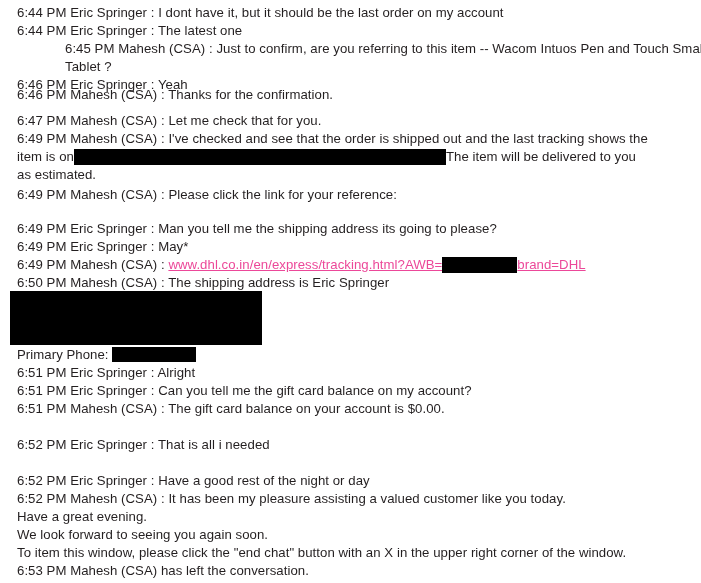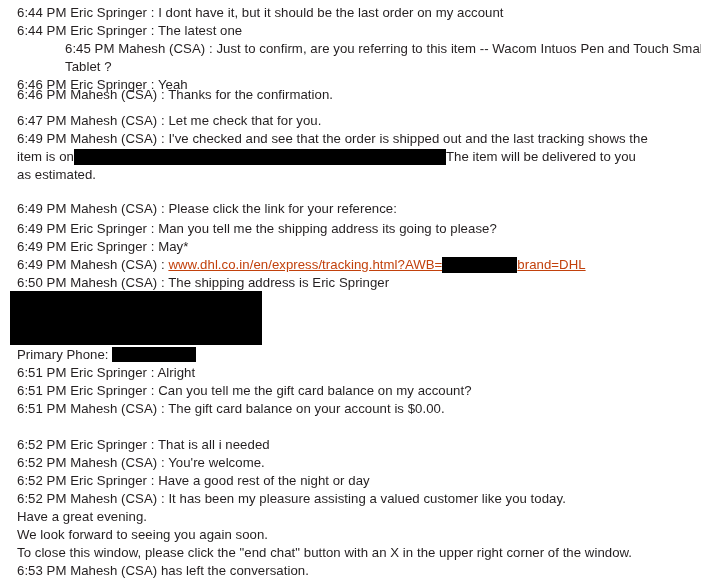--- a/index.html
+++ b/index.html
@@ -44,21 +44,21 @@
   }
   .redaction.tracking { width: 372px; height: 16px; margin: 0 0 0 0; position: relative; top: -1px; }
   .redaction.awb { width: 75px; height: 16px; margin: 0; position: relative; top: -1px; }
   .redaction.phone { width: 84px; height: 15px; margin: 0 0 0 3px; position: relative; top: -1px; }
   .addr-block {
     position: absolute;
     left: 10px;
     background: #000000;
   }
   a.link {
-    color: #c2410c;
+    color: #ec4899;
     text-decoration: underline;
     cursor: pointer;
   }
   .seg { display: inline; }
 </style>
 </head>
 <body>
 
 <div id="transcript">
 
@@ -68,41 +68,40 @@
   <div class="line" style="top:76px">6:46 PM Eric Springer : Yeah</div>
   <div class="line" style="top:86px">6:46 PM Mahesh (CSA) : Thanks for the confirmation.</div>
   <div class="line" style="top:112px">6:47 PM Mahesh (CSA) : Let me check that for you.</div>
   <div class="line" style="top:130px">6:49 PM Mahesh (CSA) : I've checked and see that the order is shipped out and the last tracking shows the</div>
 
   <div class="line" style="top:148px">
     <span class="seg">item is on</span><span class="redaction tracking"></span><span class="seg">The item will be delivered to you</span>
   </div>
 
   <div class="line" style="top:166px">as estimated.</div>
-  <div class="line" style="top:200px">6:49 PM Mahesh (CSA) : Please click the link for your reference:</div>
+  <div class="line" style="top:186px">6:49 PM Mahesh (CSA) : Please click the link for your reference:</div>
   <div class="line" style="top:220px">6:49 PM Eric Springer : Man you tell me the shipping address its going to please?</div>
   <div class="line" style="top:238px">6:49 PM Eric Springer : May*</div>
 
   <div class="line" style="top:256px">
     <span class="seg">6:49 PM Mahesh (CSA) : </span><a class="link" href="#"><span class="seg">www.dhl.co.in/en/express/tracking.html?AWB=</span><span class="redaction awb"></span><span class="seg">brand=DHL</span></a>
   </div>
 
   <div class="line" style="top:274px">6:50 PM Mahesh (CSA) : The shipping address is Eric Springer</div>
 
   <div class="addr-block" style="top:291px; left:10px; width:252px; height:54px;"></div>
 
   <div class="line" style="top:346px">
     <span class="seg">Primary Phone:</span><span class="redaction phone"></span>
   </div>
 
   <div class="line" style="top:364px">6:51 PM Eric Springer : Alright</div>
   <div class="line" style="top:382px">6:51 PM Eric Springer : Can you tell me the gift card balance on my account?</div>
   <div class="line" style="top:400px">6:51 PM Mahesh (CSA) : The gift card balance on your account is $0.00.</div>
   <div class="line" style="top:436px">6:52 PM Eric Springer : That is all i needed</div>
-  <div class="line" style="top:454px">6:52 PM Mahesh (CSA) : You're welcome.</div>
   <div class="line" style="top:472px">6:52 PM Eric Springer : Have a good rest of the night or day</div>
   <div class="line" style="top:490px">6:52 PM Mahesh (CSA) : It has been my pleasure assisting a valued customer like you today.</div>
   <div class="line" style="top:526px">We look forward to seeing you again soon.</div>
   <div class="line" style="top:508px">Have a great evening.</div>
-  <div class="line" style="top:544px">To close this window, please click the "end chat" button with an X in the upper right corner of the window.</div>
+  <div class="line" style="top:544px">To item this window, please click the "end chat" button with an X in the upper right corner of the window.</div>
   <div class="line" style="top:562px">6:53 PM Mahesh (CSA) has left the conversation.</div>
 
 </div>
 
 </body></html>

